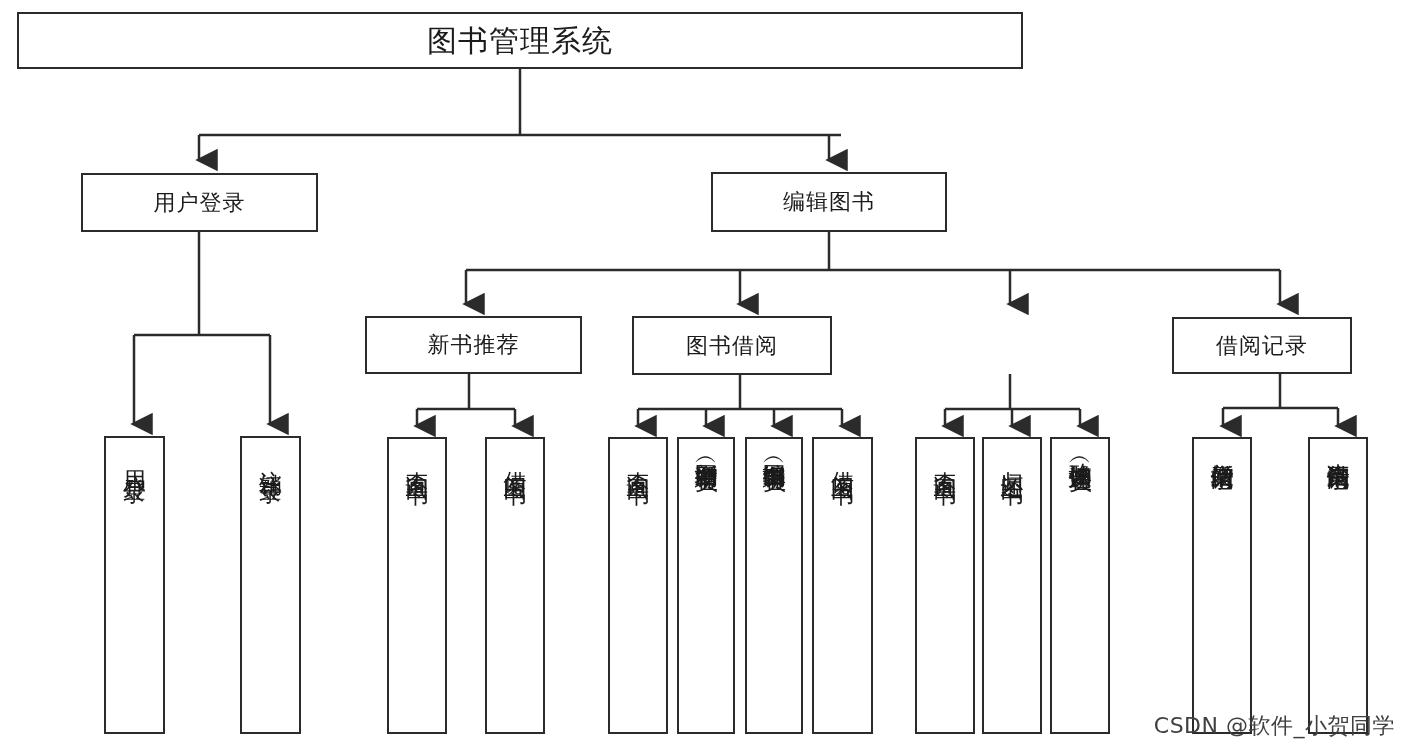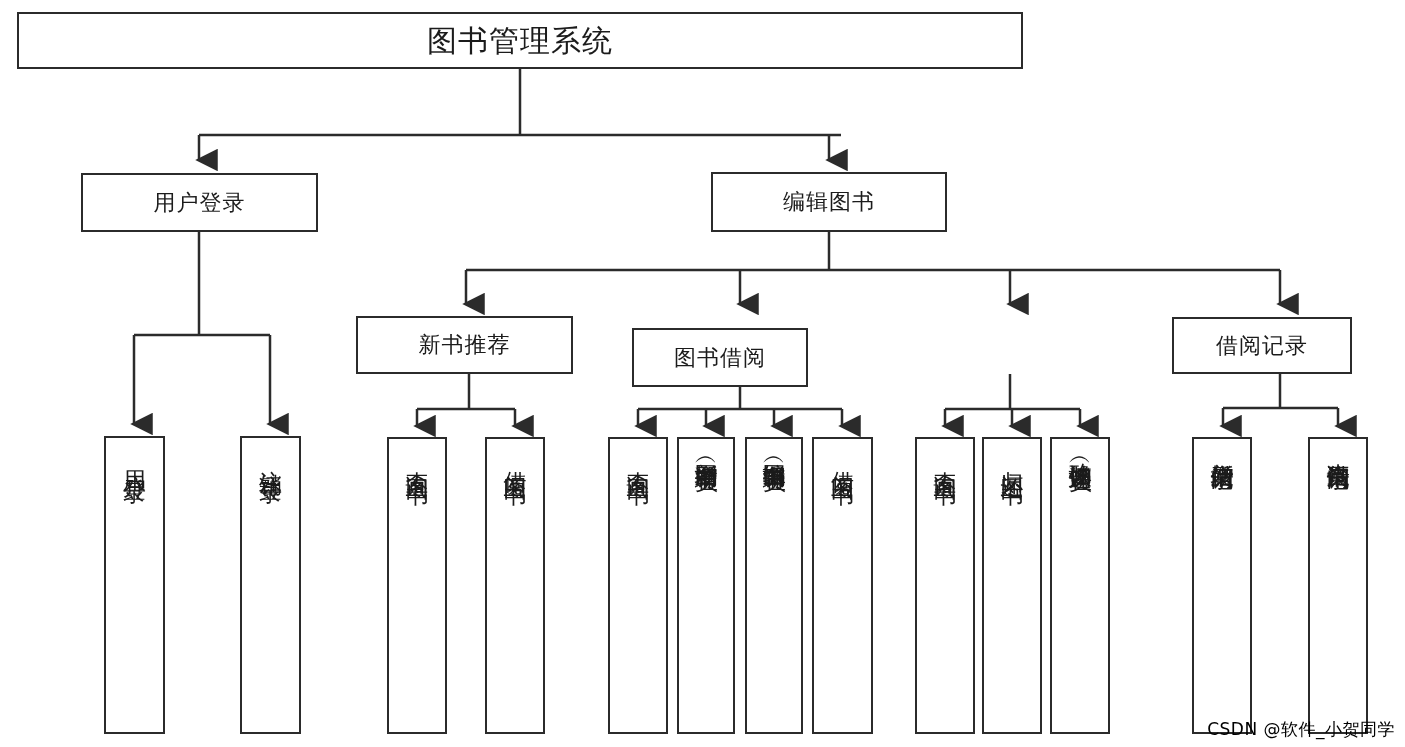--- a/index.html
+++ b/index.html
@@ -68,22 +68,22 @@
     padding-top: 6px;
   }
   .v-node.tall-text .node-label {
     letter-spacing: 1px;
     line-height: 1.1;
   }
   #watermark {
     position: absolute;
     right: 10px;
     bottom: 6px;
-    font-size: 17px;
-    color: #000000;
+    font-size: 22px;
+    color: #404040;
     letter-spacing: 0.5px;
     z-index: 5;
     white-space: nowrap;
   }
 </style>
 </head>
 <body>
 
 <div id="canvas">
 
@@ -144,24 +144,24 @@
     <span class="node-label">图书管理系统</span>
   </div>
 
   <div class="node h-node" style="left:81px; top:173px; width:237px; height:59px;">
     <span class="node-label">用户登录</span>
   </div>
   <div class="node h-node" style="left:711px; top:172px; width:236px; height:60px;">
     <span class="node-label">编辑图书</span>
   </div>
 
-  <div class="node h-node" style="left:356px; top:316px; width:217px; height:58px;">
+  <div class="node h-node" style="left:365px; top:316px; width:217px; height:58px;">
     <span class="node-label">新书推荐</span>
   </div>
-  <div class="node h-node" style="left:632px; top:328px; width:176px; height:59px;">
+  <div class="node h-node" style="left:632px; top:316px; width:200px; height:59px;">
     <span class="node-label">图书借阅</span>
   </div>
   <div class="node h-node" style="left:1172px; top:317px; width:180px; height:57px;">
     <span class="node-label">借阅记录</span>
   </div>
 
   <div class="node v-node" style="left:104px; top:436px; width:61px; height:298px;">
     <span class="node-label">用户登录</span>
   </div>
   <div class="node v-node" style="left:240px; top:436px; width:61px; height:298px;">

